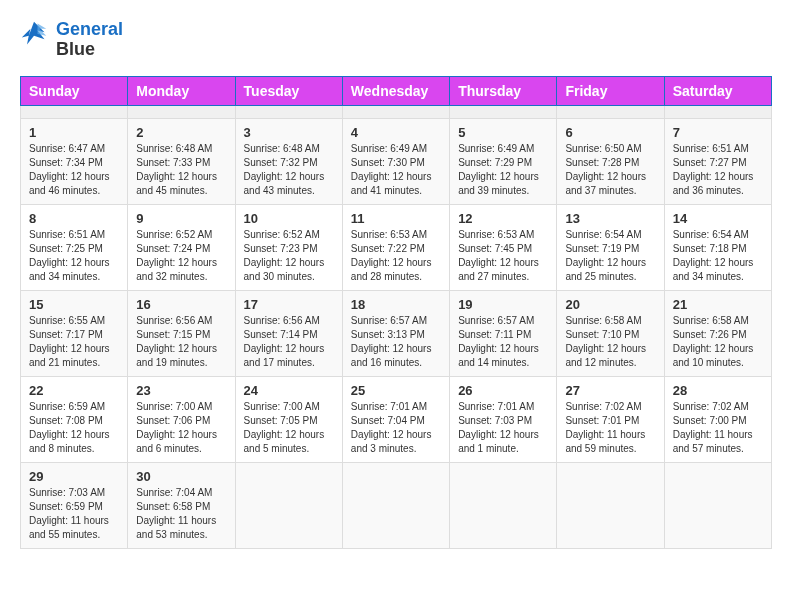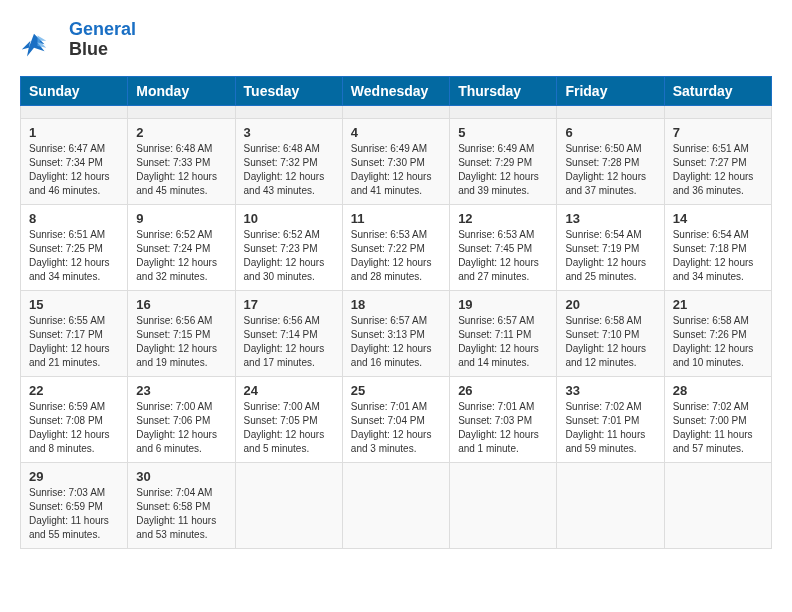--- a/index.html
+++ b/index.html
@@ -11,22 +11,22 @@
       padding: 20px;
     }
     .header {
       display: flex;
       justify-content: space-between;
       align-items: flex-start;
       margin-bottom: 16px;
     }
     .logo {
       display: flex;
-      align-items: flex-end;
-      gap: 21px;
+      align-items: flex-start;
+      gap: 8px;
     }
     .logo-text {
       font-size: 18px;
       font-weight: bold;
       color: #333;
       line-height: 1.1;
     }
     .logo-text span {
       color: #1a6fc4;
     }
@@ -46,21 +46,21 @@
       font-size: 16px;
       font-weight: normal;
       color: #555;
     }
     .calendar {
       width: 100%;
       border-collapse: collapse;
       border: 1px solid #ccc;
     }
     .calendar th {
-      background-color: #0369a1;
+      background-color: #d946ef;
       color: #fff;
       text-align: left;
       padding: 6px 8px;
       font-size: 14px;
       font-weight: bold;
       border: 1px solid #1a6fc4;
     }
     .calendar td {
       vertical-align: top;
       padding: 6px 8px;
@@ -341,21 +341,21 @@
       </td>
         <td>
         <span class="day-number">26</span>
         <div class="day-info">
           <div>Sunrise: 7:01 AM</div>
           <div>Sunset: 7:03 PM</div>
           <div>Daylight: 12 hours and 1 minute.</div>
         </div>
       </td>
         <td>
-        <span class="day-number">33</span>
+        <span class="day-number">27</span>
         <div class="day-info">
           <div>Sunrise: 7:02 AM</div>
           <div>Sunset: 7:01 PM</div>
           <div>Daylight: 11 hours and 59 minutes.</div>
         </div>
       </td>
         <td>
         <span class="day-number">28</span>
         <div class="day-info">
           <div>Sunrise: 7:02 AM</div>

